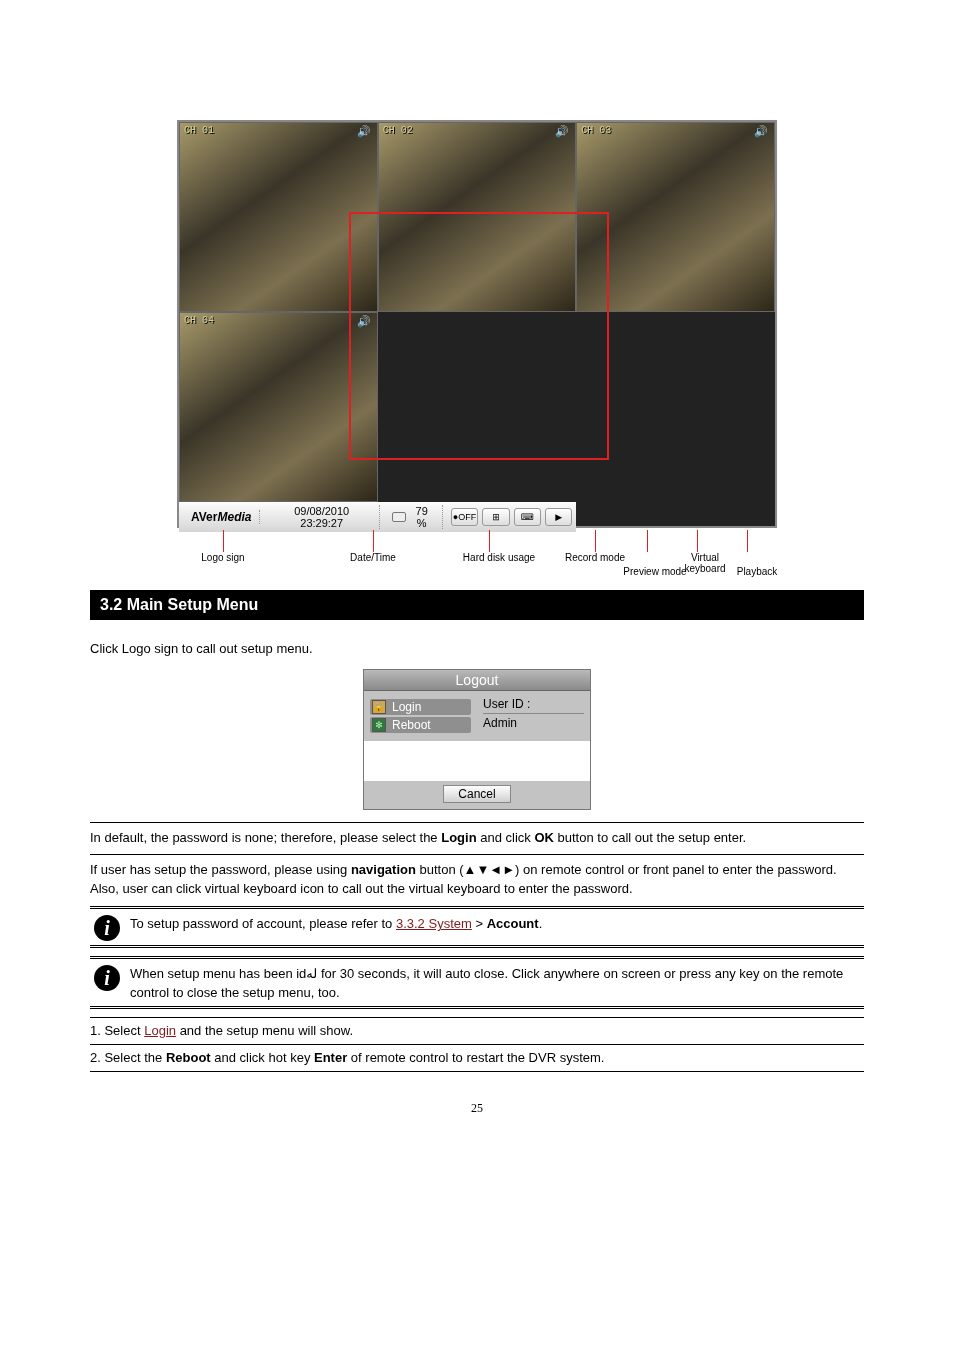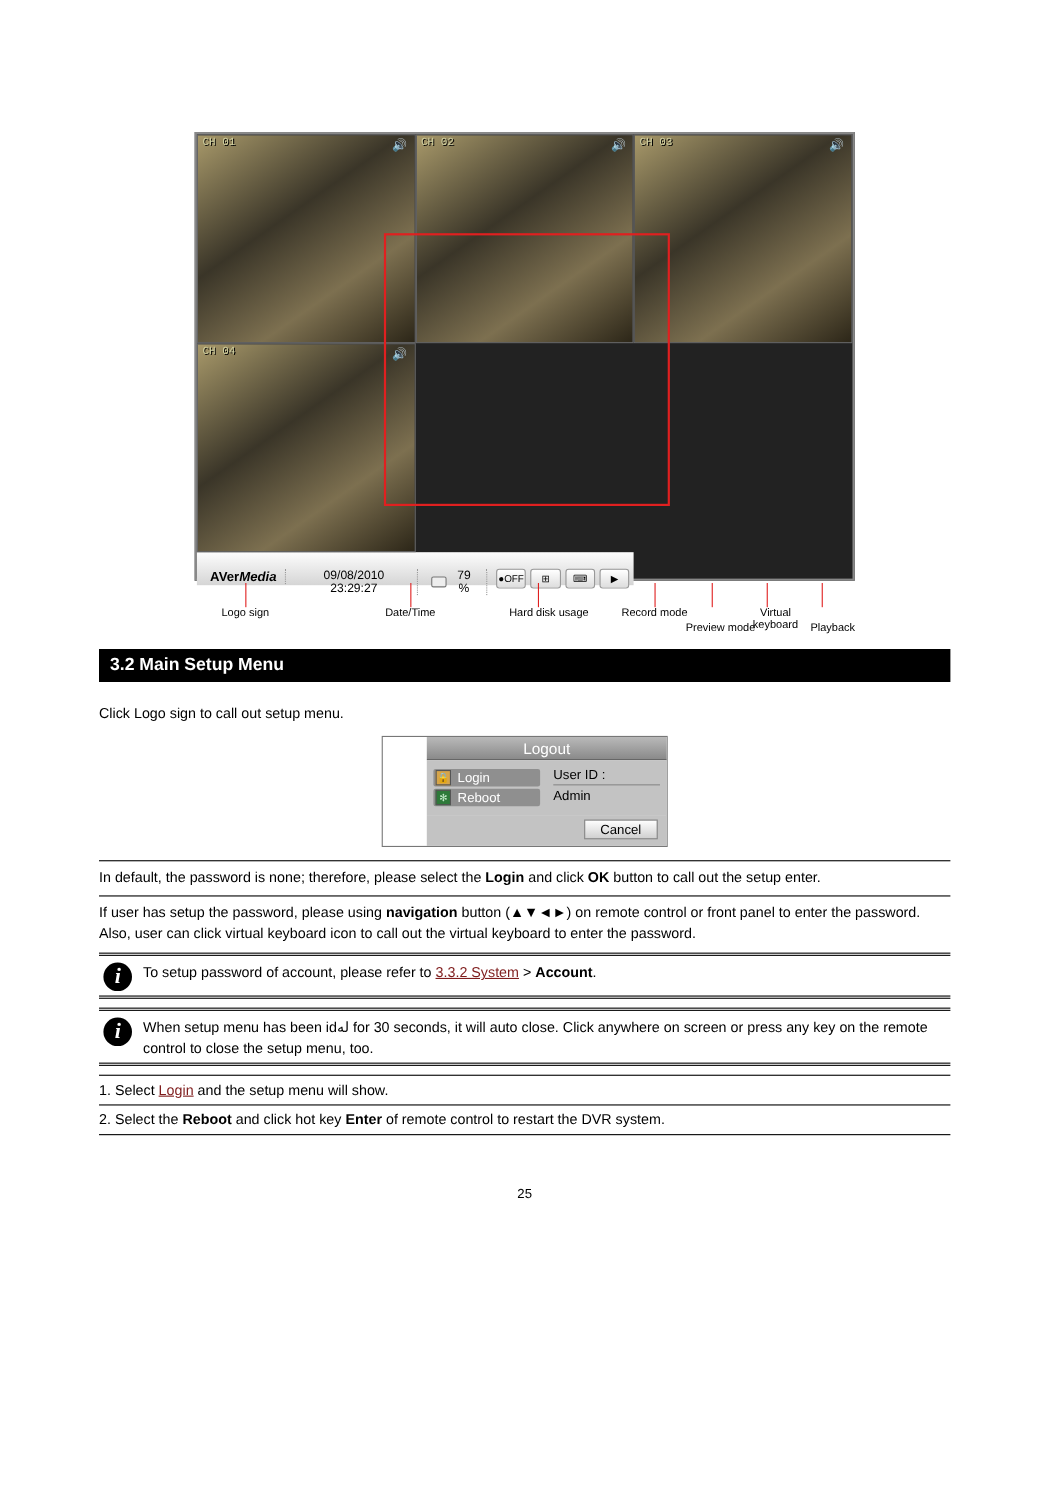--- a/index.html
+++ b/index.html
@@ -41,21 +41,21 @@
   }
   .red-box {
     position: absolute;
     border: 2px solid #e02020;
     left: 170px; top: 90px; width: 260px; height: 248px;
     pointer-events: none;
   }
   .control-bar {
     grid-column: 1 / span 2;
     display: flex;
-    align-items: flex-start;
+    align-items: center;
     background: linear-gradient(#fdfdfd, #d5d5d5);
     font-size: 11px;
     gap: 4px;
     padding: 15px 4px;
   }
   .brand {
     font-family: Arial, sans-serif;
     font-weight: bold; font-style: italic;
     font-size: 12px;
     padding: 0 8px;
@@ -90,25 +90,24 @@
   }
   .section-bar {
     background: #000; color: #fff; font-weight: bold;
     padding: 6px 10px;
     margin: 30px 0 20px 0;
     font-size: 16px;
   }
   .para { margin: 6px 0; line-height: 1.45; }
   .indent { margin-left: 0; }
   .logout-dialog {
-    width: 260px;
+    width: 228px;
     margin: 10px auto 12px auto;
     border: 1px solid #777;
     font-family: Tahoma, sans-serif;
-    padding-left: 40px;
   }
   .dlg-title {
     background: linear-gradient(#b9b9b9, #8a8a8a);
     color: #fff;
     text-align: center;
     font-size: 14px;
     border-bottom: 1px solid #666;
     padding: 2px 0;
   }
   .dlg-body {
@@ -129,22 +128,23 @@
     border-radius: 2px;
   }
   .mi-icon {
     width: 14px; height: 14px; border: 1px solid #555;
     display: inline-flex; align-items: center; justify-content: center;
     font-size: 9px;
   }
   .mi1 .mi-icon { background: #d6a54a; }
   .mi2 .mi-icon { background: #2e7a3a; color: #bfe8c5; }
   .dlg-cancel {
-    text-align: right; padding: 4px 8px 6px 8px;
+    text-align: center; padding: 4px 8px 6px 8px;
     background: #c3c3c3;
+    margin-top: 40px;
   }
   .btn {
     display: inline-block;
     background: linear-gradient(#fefefe, #d0d0d0);
     border: 1px solid #888;
     padding: 1px 14px;
     font-size: 12px;
   }
   .info-block {
     border-top: 3px double #000;
@@ -168,23 +168,24 @@
     flex-shrink: 0;
     margin-top: 2px;
     margin-left: 4px;
   }
   .info-text { padding-top: 2px; line-height: 1.4; }
   .link { color: #7f1d1d; text-decoration: underline; }
   hr.sep { border: none; border-top: 1px solid #000; margin: 4px 0; }
   .step { margin: 4px 0; line-height: 1.4; }
   .page-num {
     position: absolute;
-    bottom: 4px; left: 0; width: 100%;
+    bottom: 20px; left: 0; width: 100%;
     text-align: center;
     font-size: 12px;
+    font-family: Liberation Serif, serif;
   }
 </style>
 </head>
 <body>
 
 <div class="figure-wrap">
   <div class="dvr-screenshot">
     <div class="cam">
       <span class="cam-label">CH 01</span>
       <span class="cam-audio">🔊</span>

